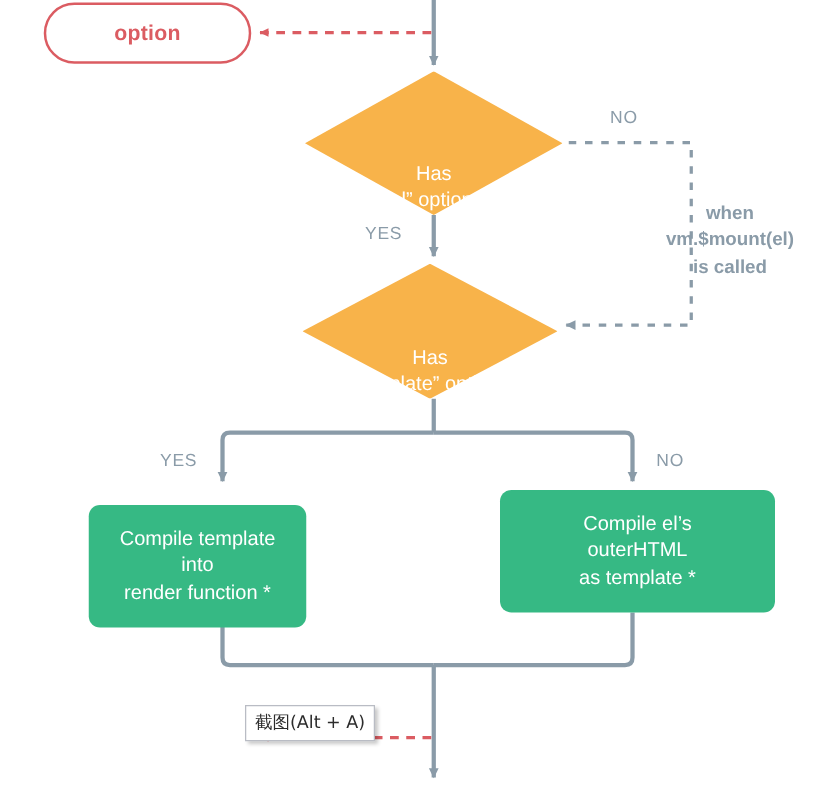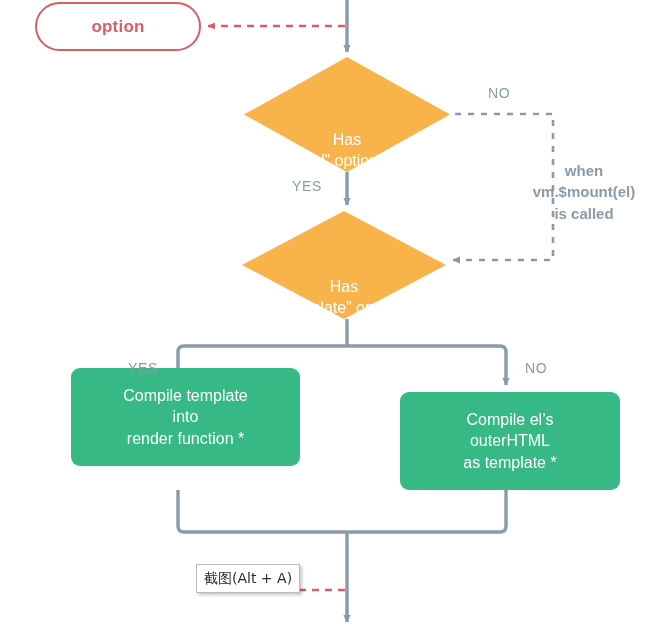--- a/index.html
+++ b/index.html
@@ -83,21 +83,21 @@
     color: #ffffff;
     font-size: 16px;
     line-height: 1.35;
     display: flex;
     align-items: center;
     justify-content: center;
     text-align: center;
     white-space: pre-line;
     padding: 0 10px;
   }
-  #box-compile-template { left: 71px;  top: 368px; width: 229px; height: 98px; }
+  #box-compile-template { left: 71px;  top: 404px; width: 174px; height: 98px; }
   #box-compile-outer    { left: 400px; top: 392px; width: 220px; height: 98px; }
 
   
   .edge-label {
     position: absolute;
     color: #8A9BA8;
     font-weight: normal;
     font-size: 14px;
     letter-spacing: 0.6px;
     white-space: nowrap;

